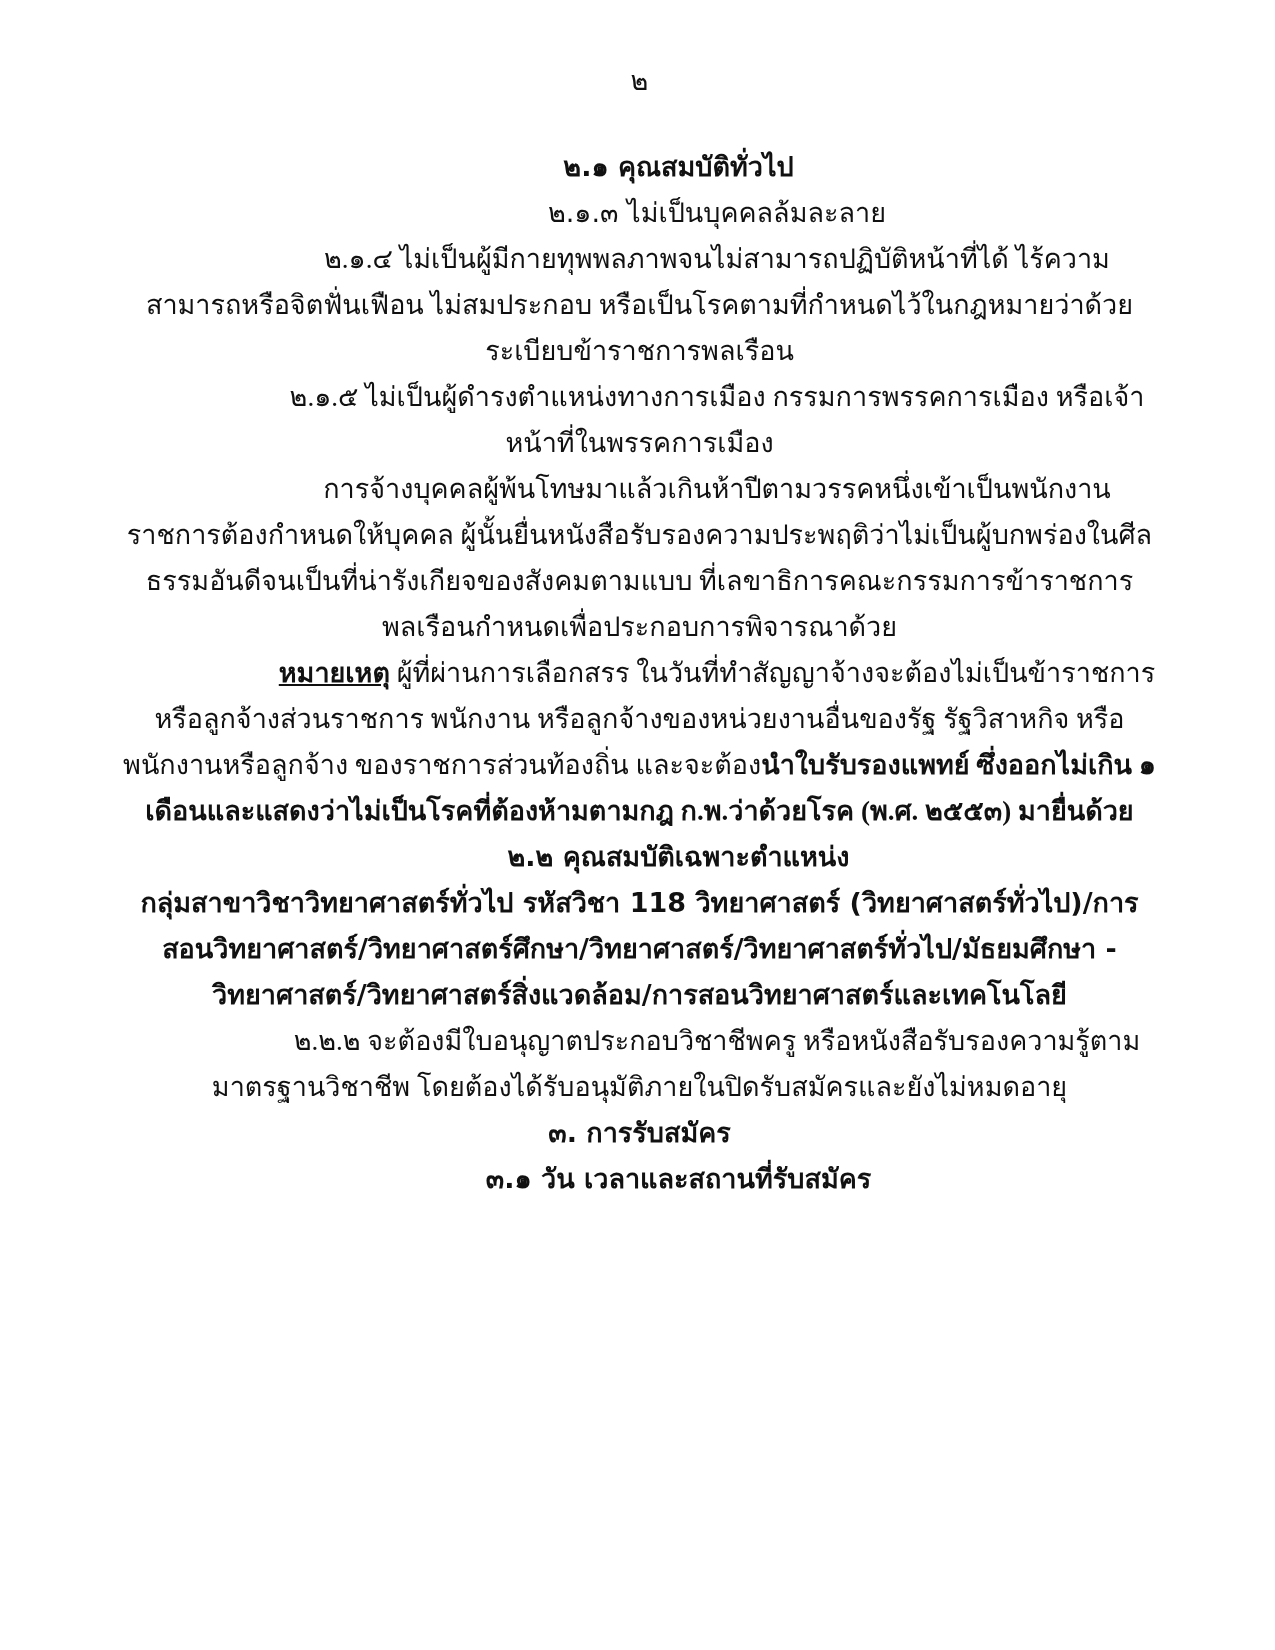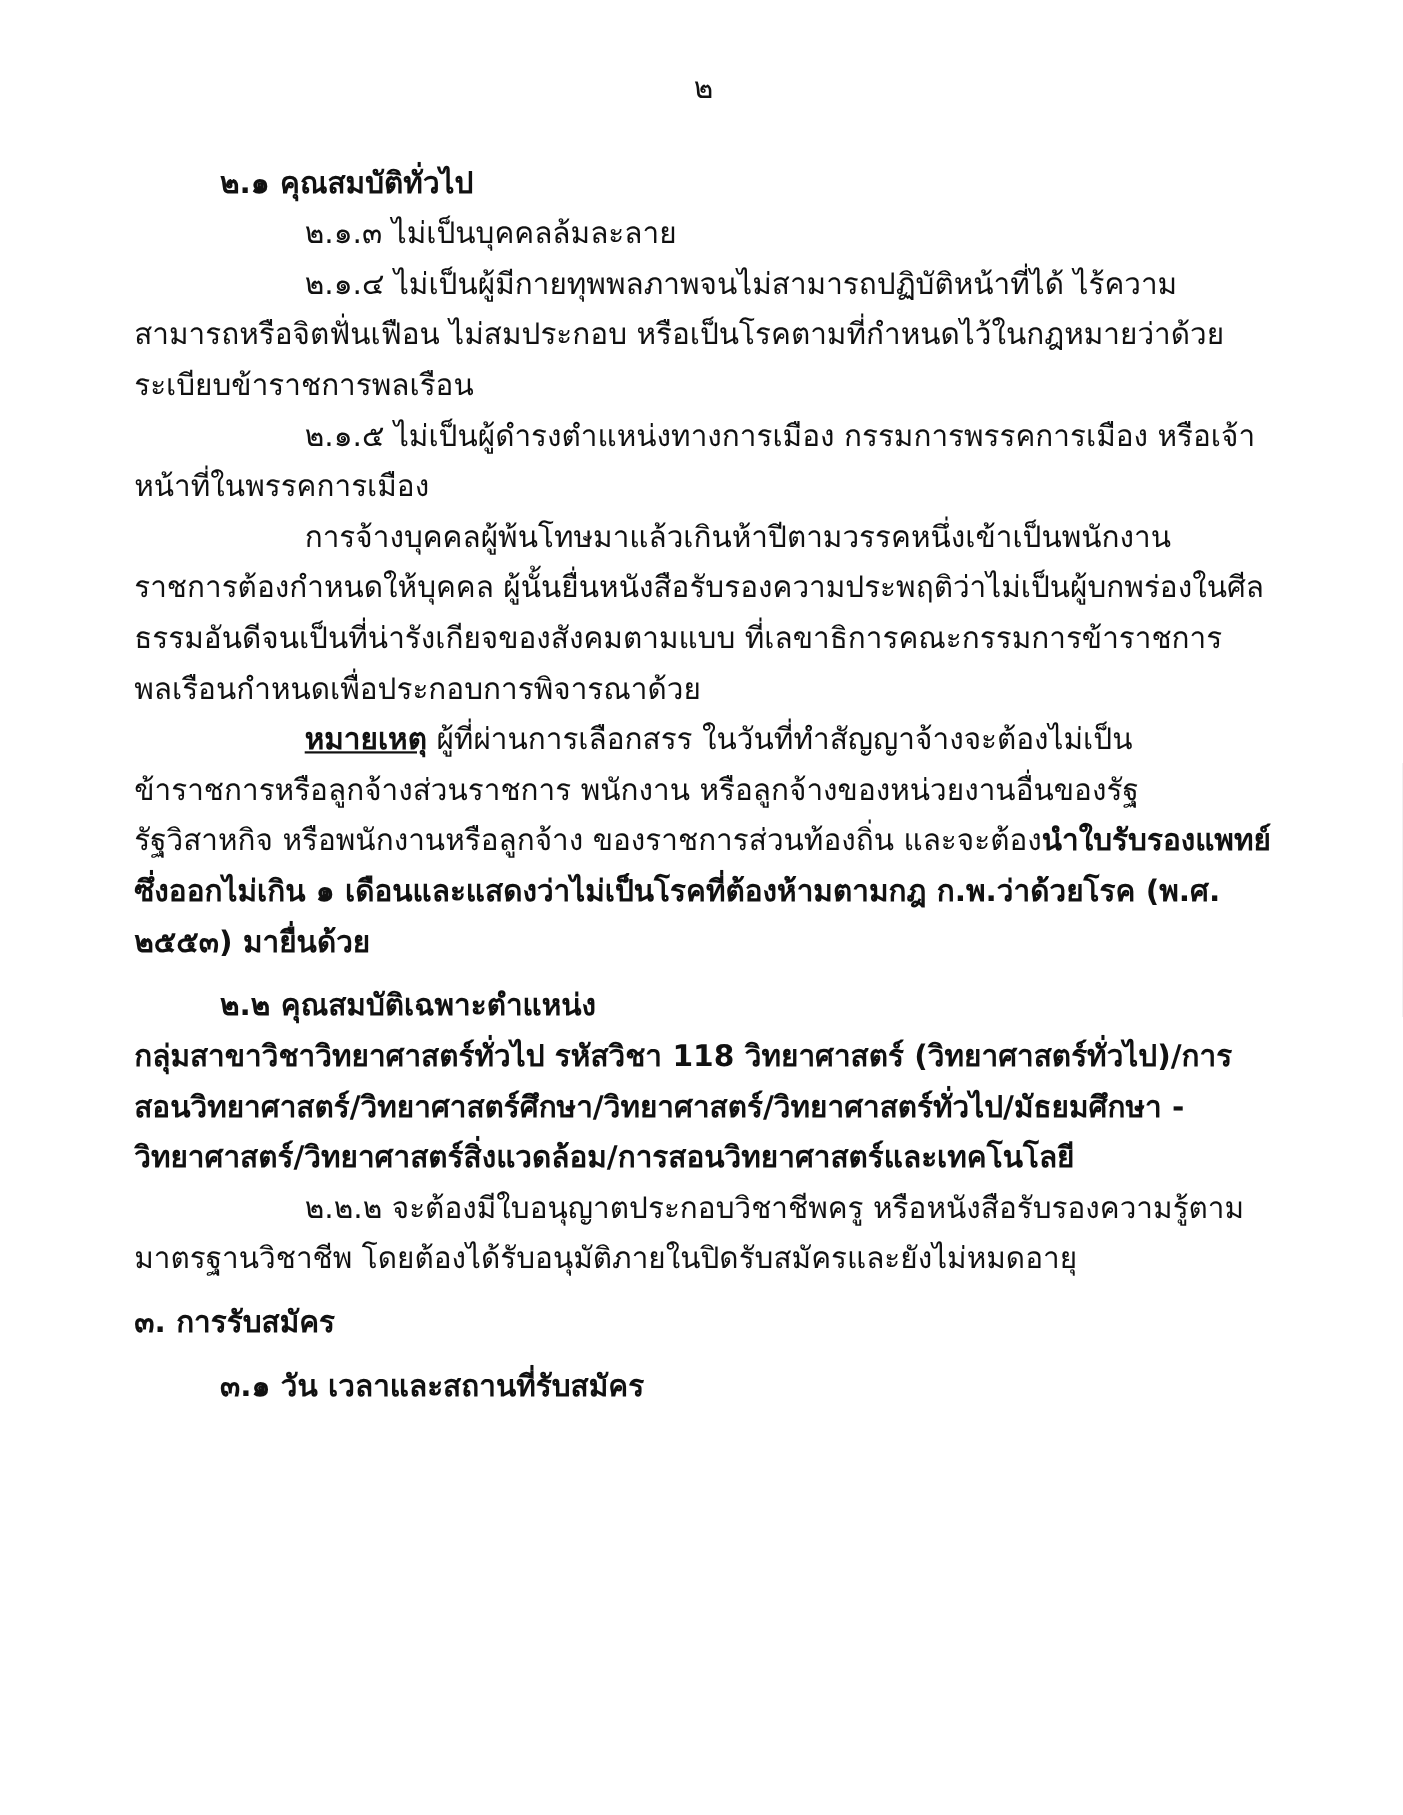--- a/index.html
+++ b/index.html
@@ -10,26 +10,26 @@
     margin: 0 auto;
     background: #ffffff;
     box-sizing: border-box;
     padding: 58px 118px 0 122px;
     font-family: "DejaVu Sans", "Liberation Sans", sans-serif;
     font-size: 27px;
     line-height: 46px;
     color: #111111;
     overflow: hidden;
   }
-  p { margin: 0; }
+  p { margin: 0; text-align: center; }
   .page-number { text-align: center; }
-  .h { font-weight: bold; margin-top: 12px; }
+  .h { font-weight: bold; }
   .ind1 { padding-left: 78px; }      
   .ind2 { padding-left: 155px; }     
-  .ti2  { text-indent: 155px; }      
+  .ti2  { text-indent: 155px; font-family: Liberation Serif, serif; }      
   .first-heading { margin-top: 40px; }
   .b { font-weight: bold; }
   .u { text-decoration: underline; }
 </style>
 </head>
 <body>
 
 <div class="page">
 
   <p class="page-number">๒</p>

